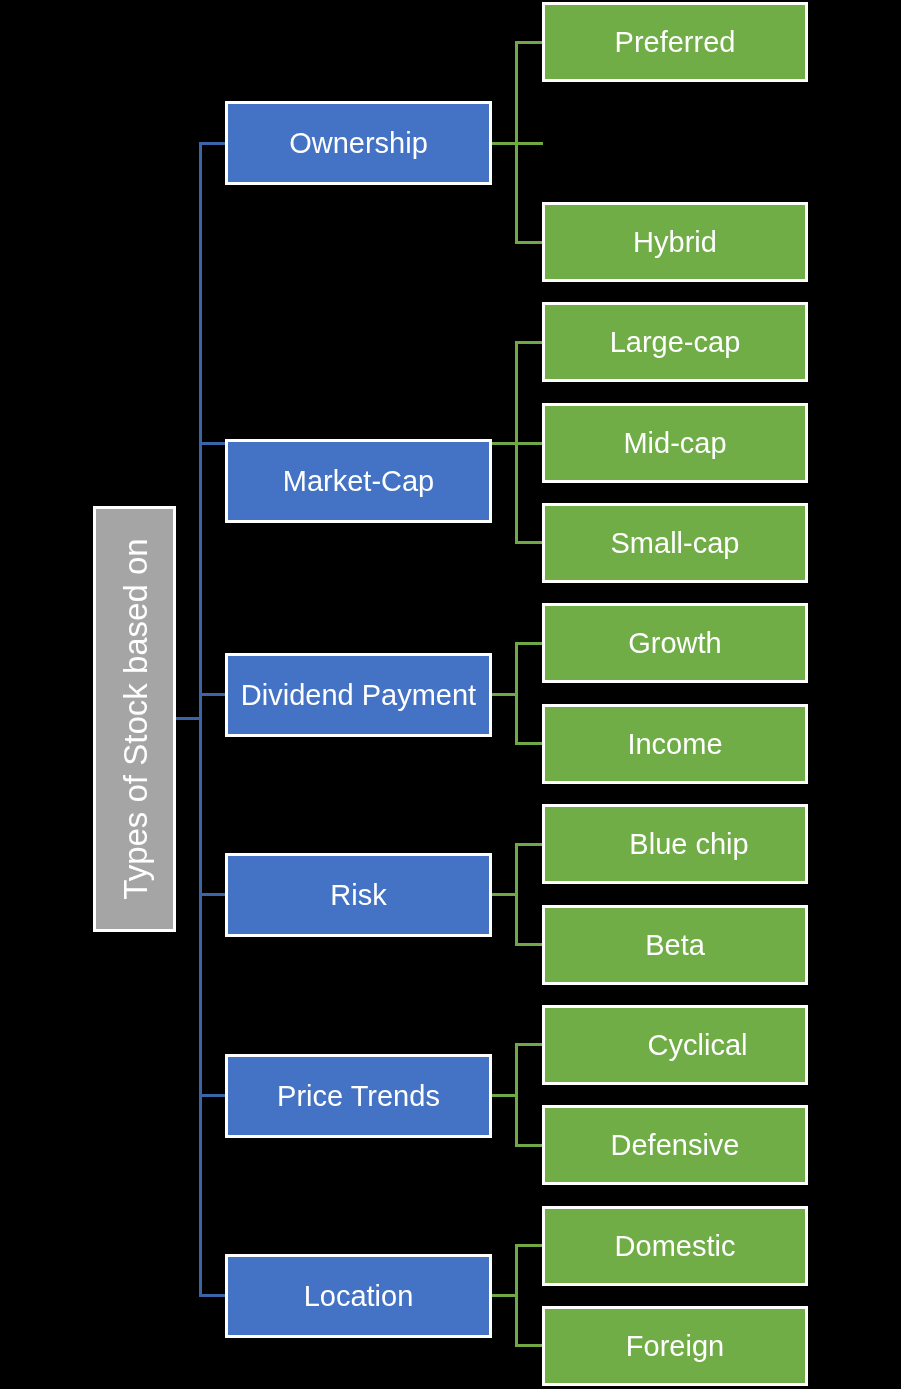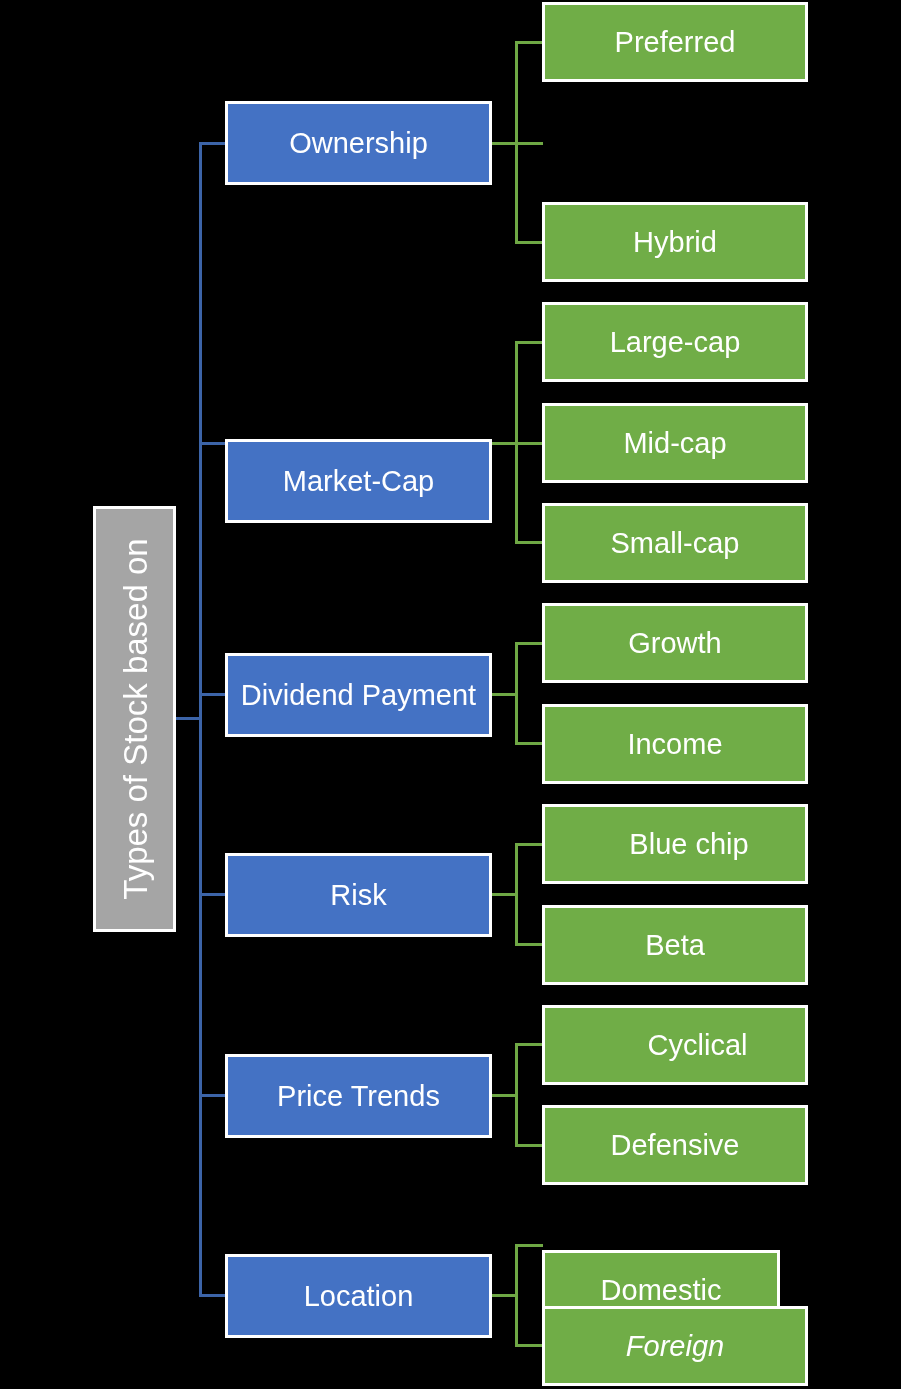--- a/index.html
+++ b/index.html
@@ -177,20 +177,20 @@
     <span>Beta</span>
   </div>
 
   <div class="node level2" style="left:542px; top:1005px; width:266px; height:80px;padding-left:45px;">
     <span>Cyclical</span>
   </div>
   <div class="node level2" style="left:542px; top:1105px; width:266px; height:80px;">
     <span>Defensive</span>
   </div>
 
-  <div class="node level2" style="left:542px; top:1206px; width:238px; height:80px;margin-top:44px;">
+  <div class="node level2" style="left:542px; top:1206px; width:266px; height:80px;">
     <span>Domestic</span>
   </div>
-  <div class="node level2" style="left:542px; top:1306px; width:266px; height:80px;font-style:italic;">
+  <div class="node level2" style="left:542px; top:1306px; width:266px; height:80px;">
     <span>Foreign</span>
   </div>
 
 </div>
 
 </body></html>

